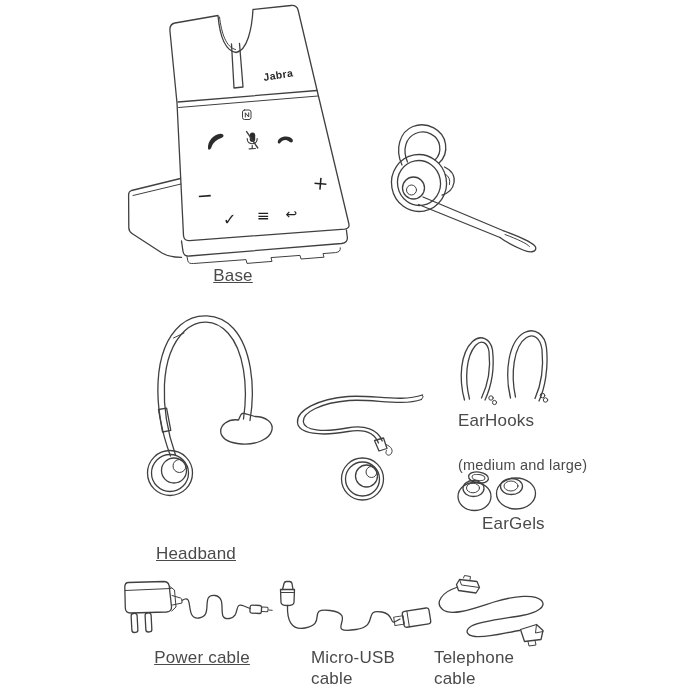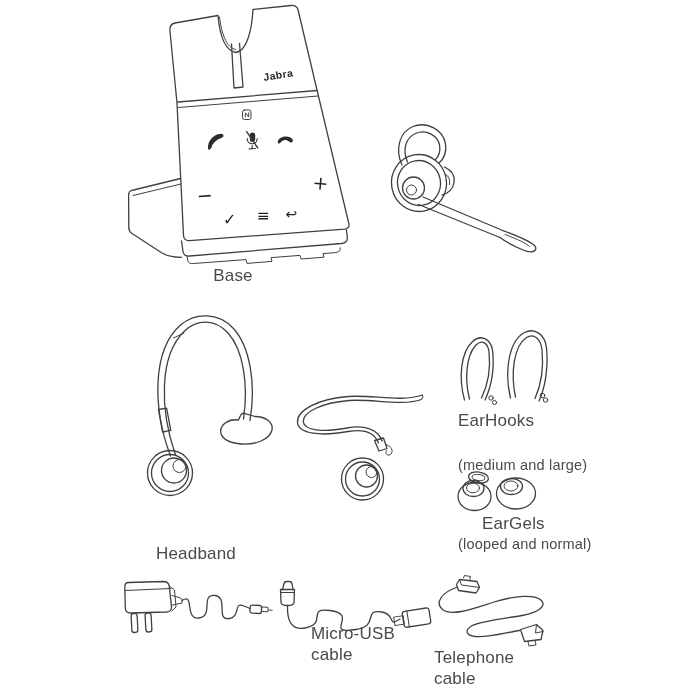--- a/index.html
+++ b/index.html
@@ -1,21 +1,21 @@
 <!DOCTYPE html>
 <html><head>
 <meta charset="utf-8">
 <style>
   html,body{margin:0;padding:0;background:#ffffff;}
   .canvas{position:relative;width:700px;height:700px;background:#ffffff;overflow:hidden;
           font-family:"Liberation Sans",sans-serif;}
   .item svg, svg{display:block;overflow:visible;}
   .abs{position:absolute;}
   .label{position:absolute;color:#4a4a4a;font-size:17px;letter-spacing:.2px;line-height:21px;}
-  .label.center{text-align:center;}
+  .label.center{text-align:center;text-decoration:underline;}
   .sub{font-size:14.5px;line-height:19px;}
   .ln{fill:none;stroke:#404040;stroke-width:1.3;stroke-linecap:round;stroke-linejoin:round;}
   .thin{stroke-width:1;}
   .fl{fill:#2c2c2c;stroke:none;}
   .glyph{font-family:"DejaVu Sans",sans-serif;fill:#1f1f1f;}
   .logo{font-family:"Liberation Sans",sans-serif;font-weight:bold;font-size:10.5px;
         letter-spacing:.4px;fill:#2c2c2c;}
 </style>
 </head>
 <body>
@@ -142,56 +142,56 @@
       <ellipse class="ln" cx="20.5" cy="20.5" rx="10.5" ry="8"></ellipse>
       <ellipse class="ln thin" cx="20" cy="20" rx="6.5" ry="4.8"></ellipse>
     </g>
     <g>
       <ellipse class="ln" cx="63" cy="25.5" rx="19.5" ry="15.5"></ellipse>
       <ellipse class="ln" cx="58.5" cy="18.5" rx="11" ry="8"></ellipse>
       <ellipse class="ln thin" cx="58" cy="18" rx="7" ry="5"></ellipse>
     </g>
   </svg>
   <div class="label abs" style="left:482px;top:513px">EarGels</div>
-  <div class="label sub abs" style="left:458px;top:535px">(looped and normal)</div>
 
   <svg class="abs" style="left:98px;top:578px" width="180" height="70" viewBox="0 0 180 70">
     <g>
       <path class="ln" d="M 30.5,4.5 L 65.5,3.5 Q 70.5,3.5 71.2,8 L 73.5,28.5 Q 74,33.5 68.5,34
                           L 32.5,35 Q 27.5,35 27.3,30 L 26.8,9 Q 26.8,4.6 30.5,4.5 Z"></path>
       <path class="ln thin" d="M 27.2,12.5 L 73,10.5"></path>
       <path class="ln thin" d="M 71.2,8 L 76.5,12 L 78,29 L 73.8,33"></path>
       <rect class="ln" x="33.5" y="35.5" width="6" height="19" rx="2.5" transform="rotate(-3 36 45)"></rect>
       <rect class="ln" x="47.5" y="35" width="6" height="19" rx="2.5" transform="rotate(-3 50 45)"></rect>
     </g>
     <path class="ln thin" d="M 74,17.5 L 82.5,20 Q 84,20.5 84,22.5 L 84,25 L 74.5,27"></path>
     <path class="ln" d="M 84,22.5 C 97,14 86,42 101,40 C 116,38.5 102,15.5 117,17.5 C 131,19.5 117,43 131.5,40.5
          C 143,38.5 135,23 146,28 L 152,30.5"></path>
     <g>
       <rect class="ln" x="152" y="27" width="11.5" height="8" rx="2" transform="rotate(3 152 31)"></rect>
       <rect class="ln thin" x="163.5" y="29" width="6.5" height="4.5" rx="1" transform="rotate(3 163 31)"></rect>
       <path class="ln thin" d="M 170.8,32 L 174.2,32.3"></path>
     </g>
   </svg>
+  <div class="label center abs" style="left:142px;top:647px;width:120px">Power cable</div>
 
   <svg class="abs" style="left:263px;top:578px" width="175" height="70" viewBox="0 0 175 70">
     <g>
       <path class="ln" d="M 19.5,11.5 L 21,5.5 Q 21.5,3.5 23.5,3.5 L 26.5,3.5 Q 28.5,3.5 29,5.5 L 30,11.5"></path>
       <path class="ln" d="M 17.5,11.5 L 31.5,11.5 L 31,24.5 Q 30.8,27.5 24.5,27.5 Q 18.2,27.5 18,24.5 Z"></path>
       <path class="ln thin" d="M 18,14.5 L 31.3,14.5"></path>
     </g>
     <path class="ln" d="M 24.5,27.5 C 24,42 28,52.5 42,50 C 65,46 43,29 67,32.5 C 97,36.5 59,56.5 93,51.5
          C 117,48 99,30.5 119,34 C 132,36.5 126,46.5 132.5,43.5 L 137,41"></path>
     <g transform="rotate(-9 148 40)">
       <rect class="ln thin" x="131" y="36.5" width="9.5" height="8.5"></rect>
       <rect class="ln" x="140" y="32.5" width="27" height="16" rx="2.5"></rect>
       <path class="ln thin" d="M 145,32.5 L 145,48.5"></path>
     </g>
   </svg>
-  <div class="label abs" style="left:311px;top:623px">
+  <div class="label abs" style="left:311px;top:647px">
     <span style="display:block">Micro-USB</span>
     <span style="display:block">cable</span>
   </div>
 
   <svg class="abs" style="left:433px;top:573px" width="140" height="100" viewBox="0 0 140 100">
     <g>
       <path class="ln" d="M 23.5,11.5 L 26.5,6.5 L 44,8.5 L 46.5,14.5 L 43,20 L 25.5,17.5 Z"></path>
       <path class="ln thin" d="M 26.5,6.5 L 28.5,12 L 46.5,14.5"></path>
       <path class="ln thin" d="M 30.5,5 L 31.5,2.5 L 37.5,3.5 L 37,6.5"></path>
     </g>

